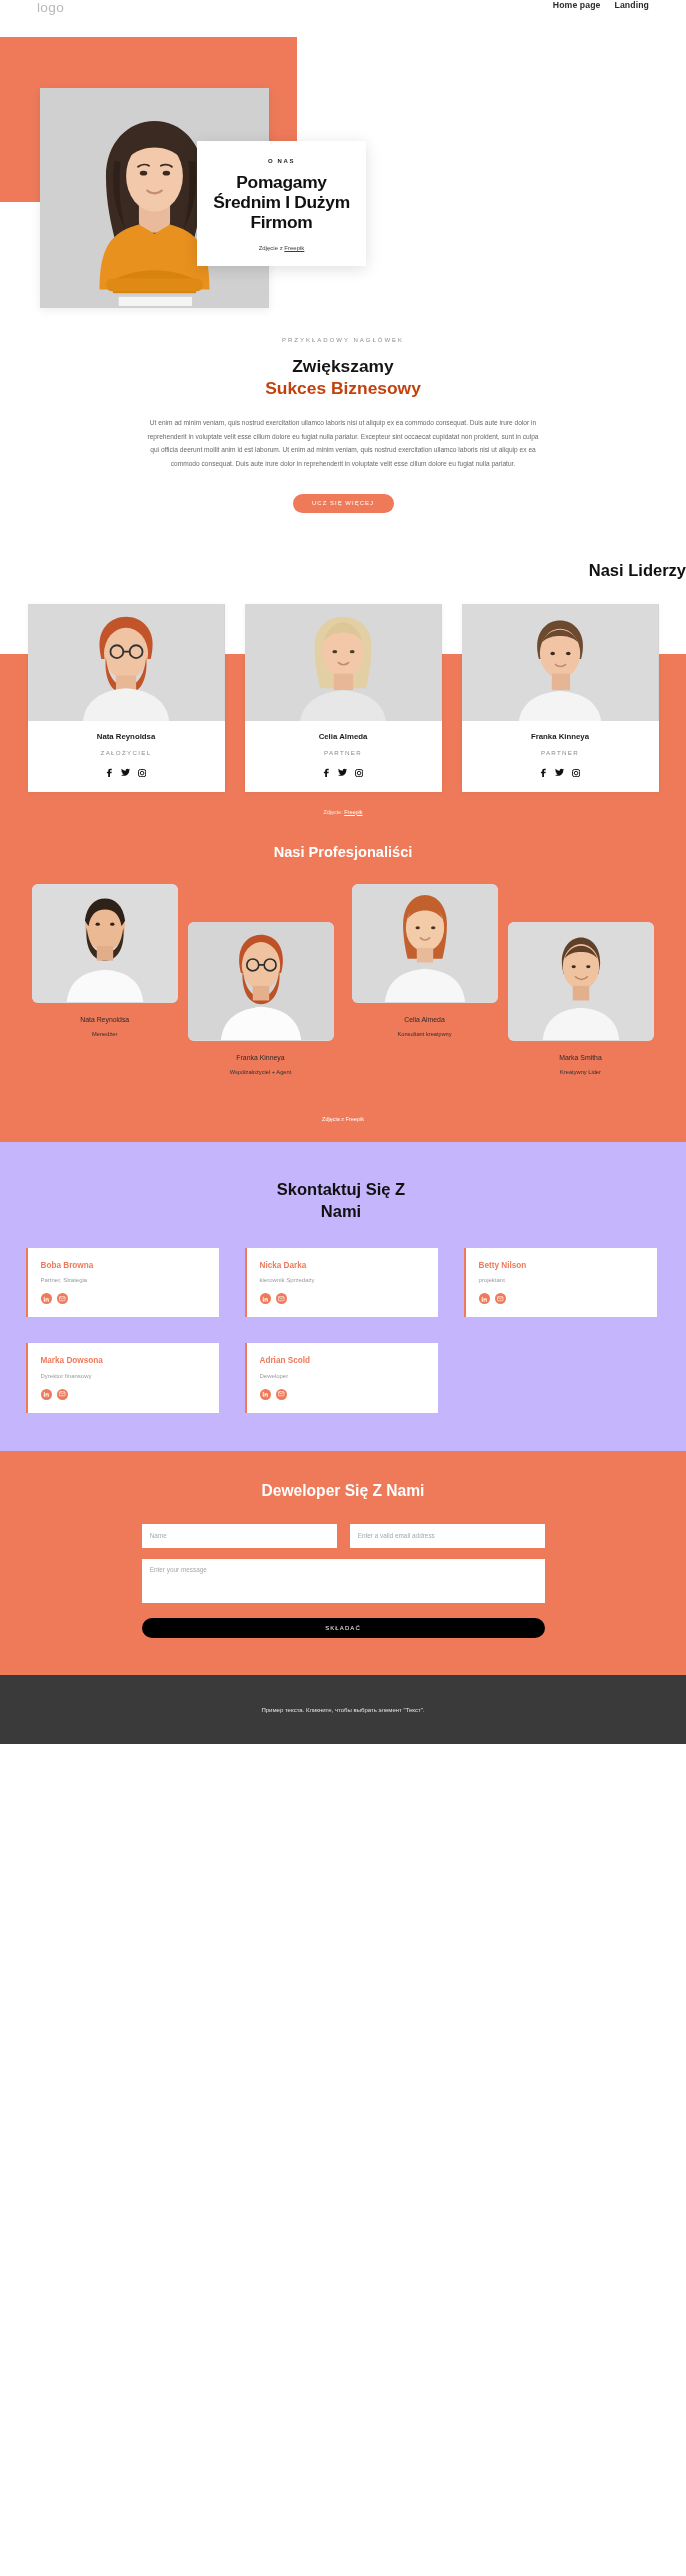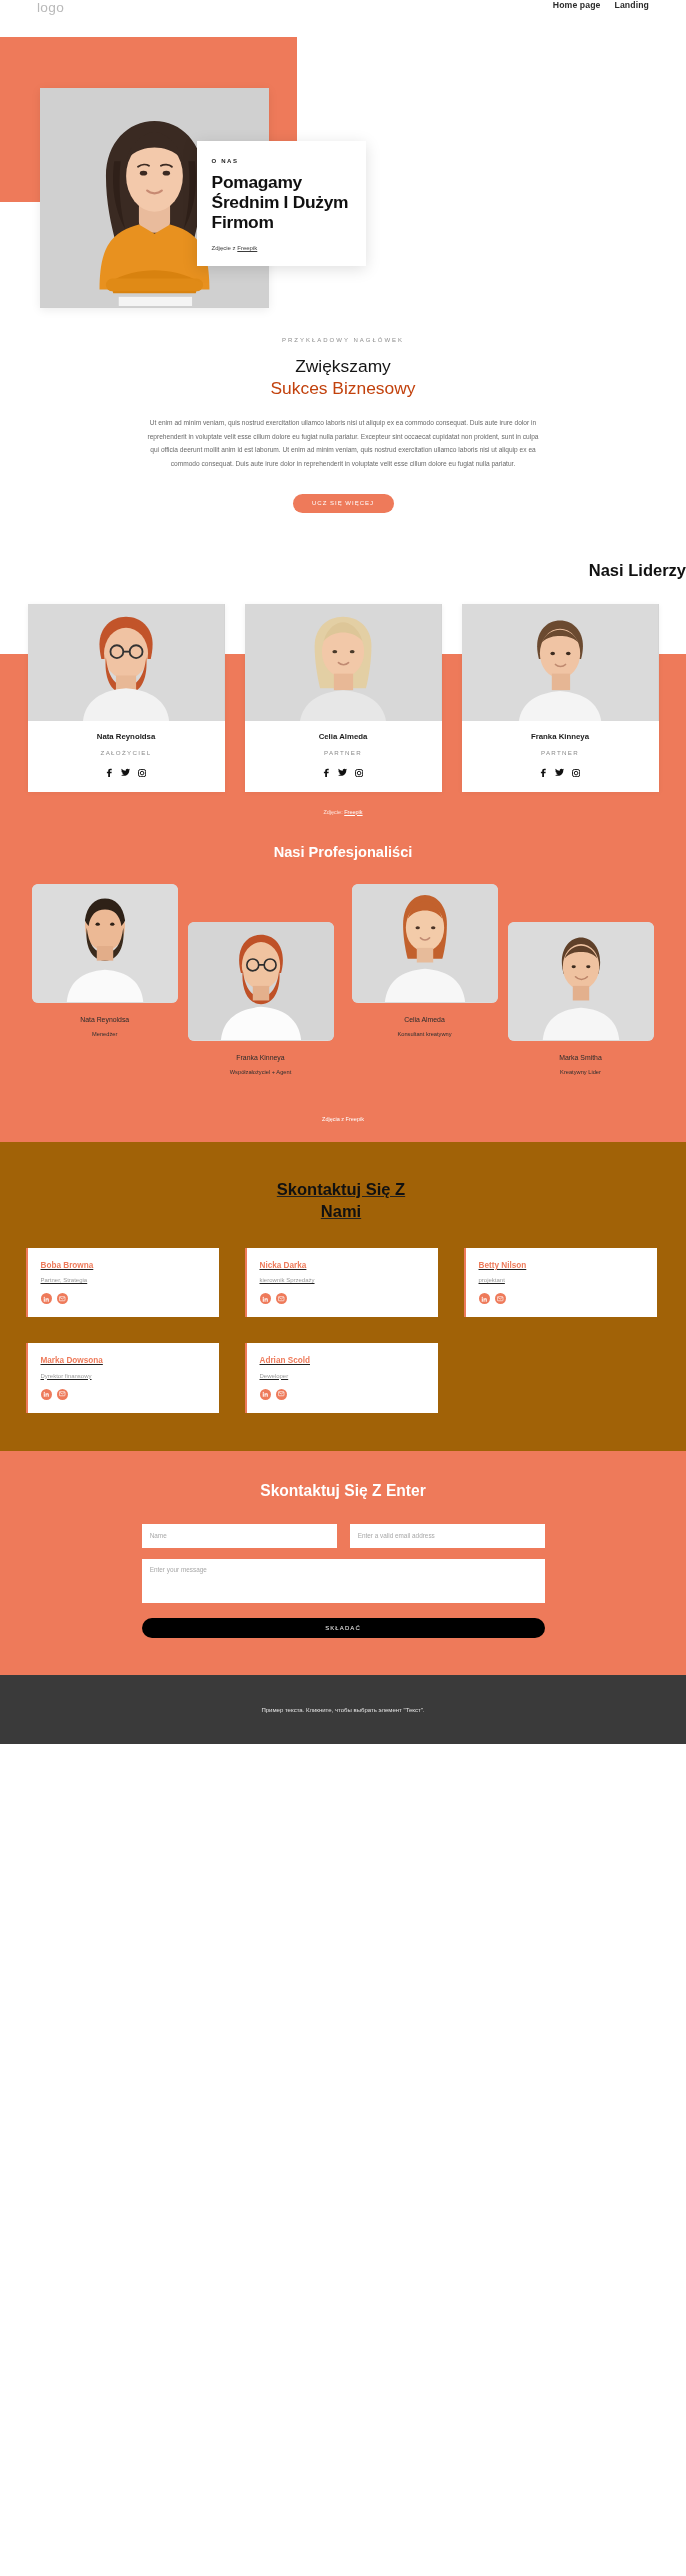--- a/index.html
+++ b/index.html
@@ -67,20 +67,21 @@
     left: 0; top: 0; right: 0; bottom: 0;
   }
   .hero-card {
     position: absolute;
     left: 197px;
     top: 104px;
     width: 169px;
     background: #fff;
     padding: 16.5px 14.6px 14.6px 14.6px;
     box-shadow: 0 2.7px 14.6px rgba(0,0,0,.13);
+    text-align: center;
   }
   .kicker {
     font-size: 6px;
     font-weight: 700;
     letter-spacing: 1.6px;
     color: #1d1d1d;
     margin-bottom: 8.2px;
   }
   .hero-title {
     font-size: 17.4px;
@@ -104,21 +105,21 @@
   }
   .intro-kicker {
     font-size: 6px;
     letter-spacing: 2px;
     color: #8d8d8d;
     font-weight: 400;
     margin-bottom: 13px;
   }
   .intro-h {
     font-size: 17.4px;
-    font-weight: 400;
+    font-weight: 700;
     color: #151515;
     line-height: 1.25;
   }
   .intro-h .accent { color: #c2410c; }
   .intro-p {
     width: 393px;
     margin: 16.5px auto 0 auto;
     font-size: 6.6px;
     line-height: 2.05;
     color: #6a6a6a;
@@ -251,23 +252,22 @@
   .pro.p4 { left: 485px; top: 38px; }
   .pros-credit {
     text-align: center;
     font-size: 5.5px;
     color: #fff;
     margin-top: 3.7px;
   }
 
   
   .contacts {
-    background: #a16207;
+    background: #c4b5fd;
     padding: 37px 4px 38px 0;
-    text-decoration: underline;
   }
   .contacts-h {
     text-align: center;
     font-size: 16.5px;
     font-weight: 700;
     color: #111;
     line-height: 1.3;
     margin-bottom: 26px;
   }
   .contacts-grid {
@@ -703,21 +703,21 @@
               <path d="M.9 1.4L5 4.5l4.1-3.1" fill="none" stroke="#fff" stroke-width="1"></path>
             </svg>
           </span>
       </div>
     </div>
 
   </div>
 </div>
 
 <div class="formsec">
-  <div class="form-h">Skontaktuj Się Z Enter</div>
+  <div class="form-h">Deweloper Się Z Nami</div>
   <div class="form-inner">
     <div class="form-row">
       <input type="text" placeholder="Name" style="">
       <input type="text" placeholder="Enter a valid email address" style="">
     </div>
     <textarea placeholder="Enter your message" style=""></textarea>
     <button class="btn-submit">SKŁADAĆ</button>
   </div>
 </div>
 

